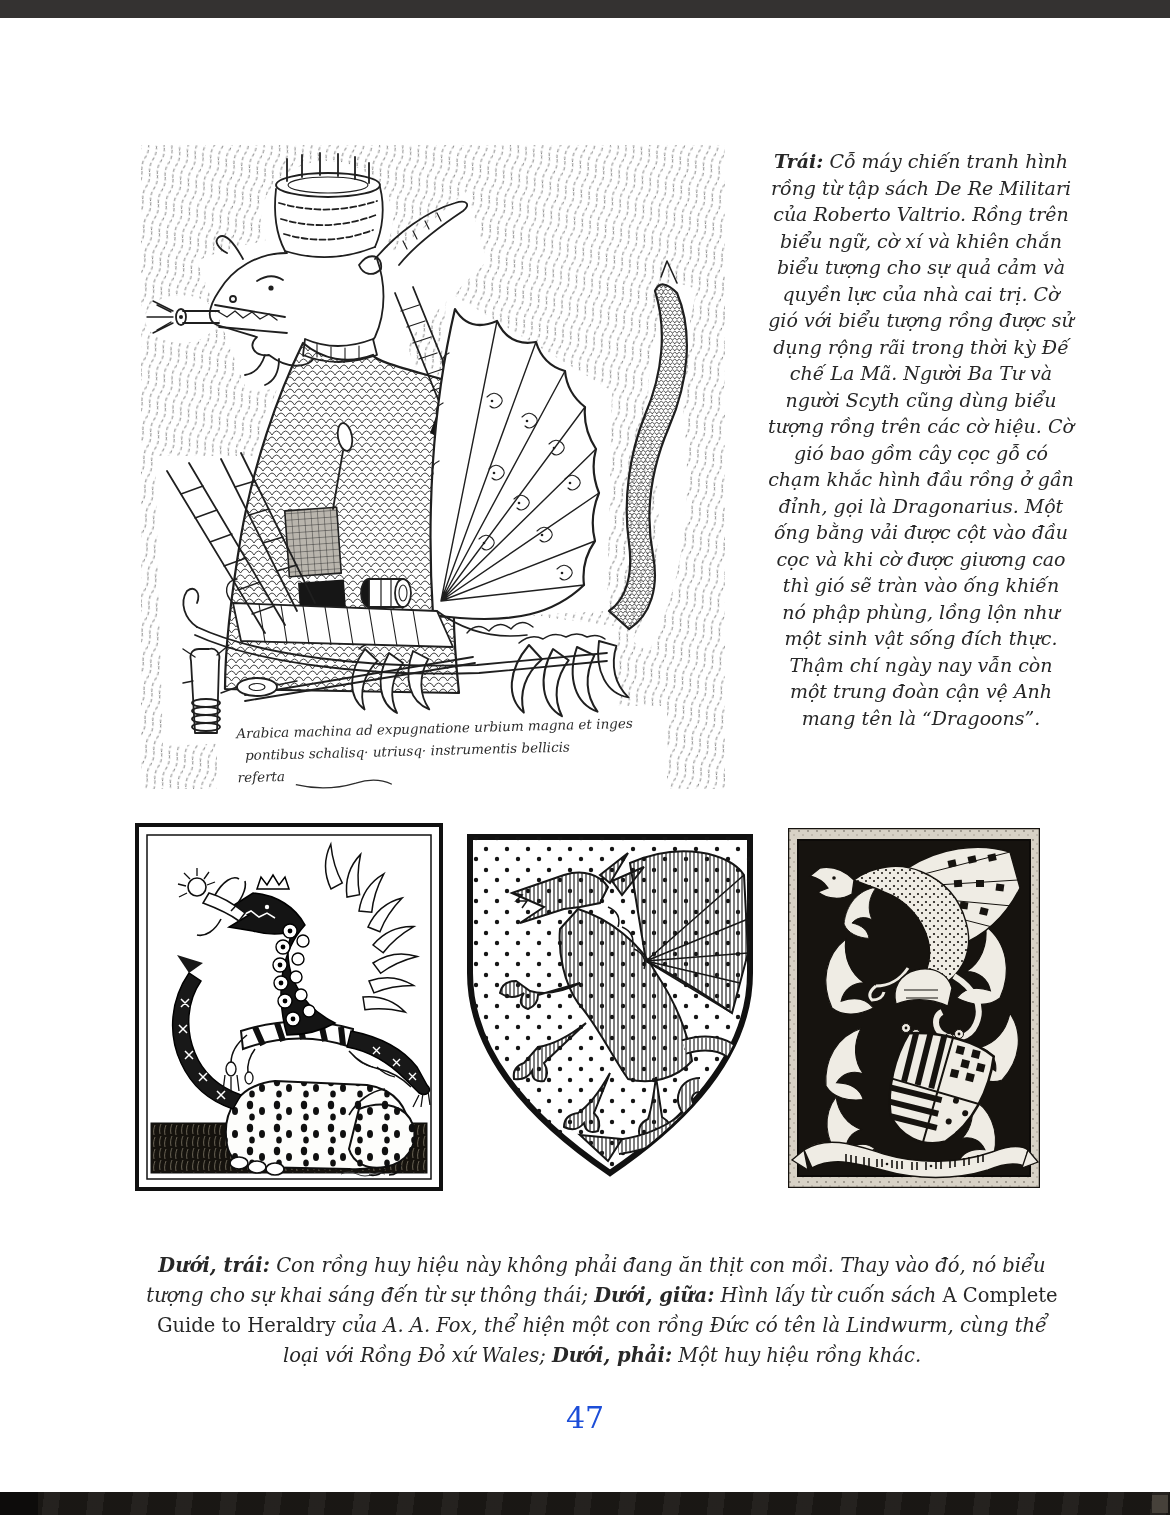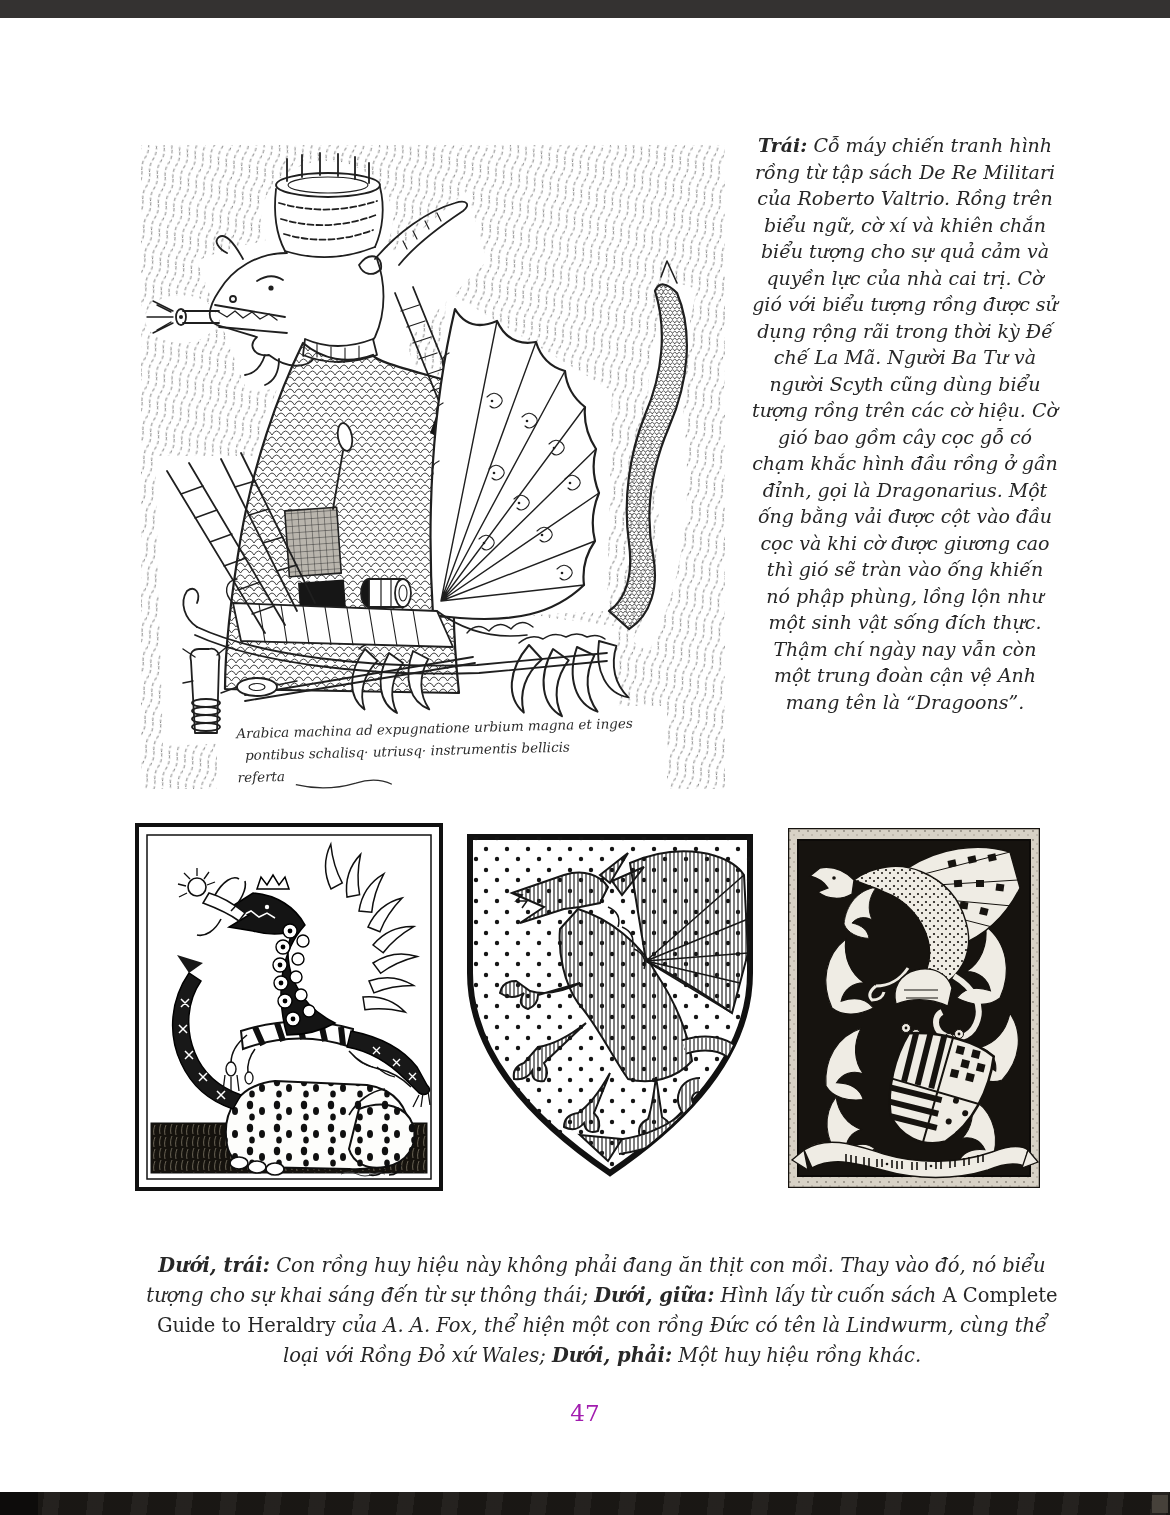--- a/index.html
+++ b/index.html
@@ -12,26 +12,26 @@
   .bottombar .corner{position:absolute;left:0;top:0;width:38px;height:23px;background:#0d0c0b}
   .bottombar .streaks{position:absolute;left:0;top:0;right:0;bottom:0;
     background:repeating-linear-gradient(97deg, rgba(255,255,255,0.045) 0 16px, rgba(0,0,0,0.06) 16px 44px)}
   .bottombar .chip{position:absolute;right:2px;top:3px;width:16px;height:18px;background:#4c463f;opacity:.85}
   .fig{position:absolute}
   #figMain{left:137px;top:141px;width:592px;height:652px}
   #figLeft{left:135px;top:823px;width:308px;height:368px}
   #figMid{left:460px;top:823px;width:300px;height:362px}
   #figRight{left:788px;top:828px;width:252px;height:360px}
   .rightcap{position:absolute;left:752px;top:132px;width:306px;text-align:center;
-    font-style:italic;font-size:19px;line-height:26.5px;margin:0}
+    font-style:italic;font-size:19px;line-height:26.5px;margin:16px}
   .botcap{position:absolute;left:120px;top:1234px;width:930px;text-align:center;
     font-style:italic;font-size:19.5px;line-height:30px;margin:17px}
   .botcap .roman{font-style:normal}
   .pageno{position:absolute;left:0;top:1400px;width:1170px;text-align:center;
-    font-size:23px;font-style:normal;color:#a21caf;margin:0}
+    font-size:30px;font-style:normal;color:#1d4ed8;margin:0}
   b{font-weight:bold}
   svg{display:block}
 </style>
 </head>
 <body>
 
 <div class="topbar"></div>
 
 <div class="fig" id="figMain">
 <svg width="592" height="652" viewBox="0 0 592 652">

